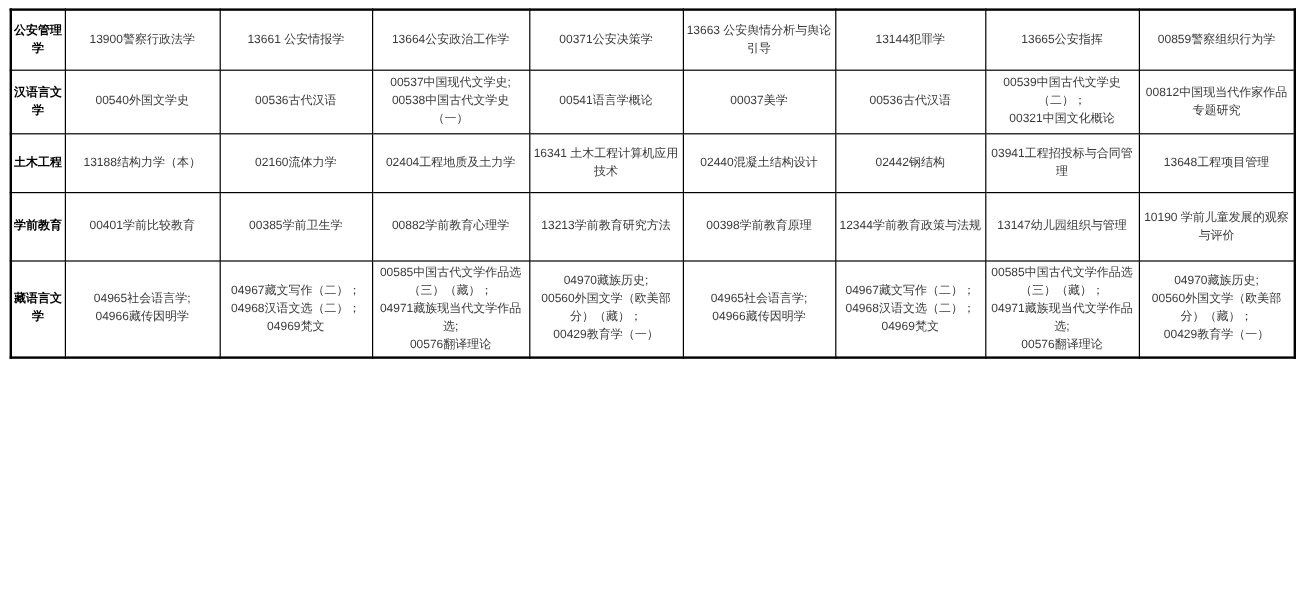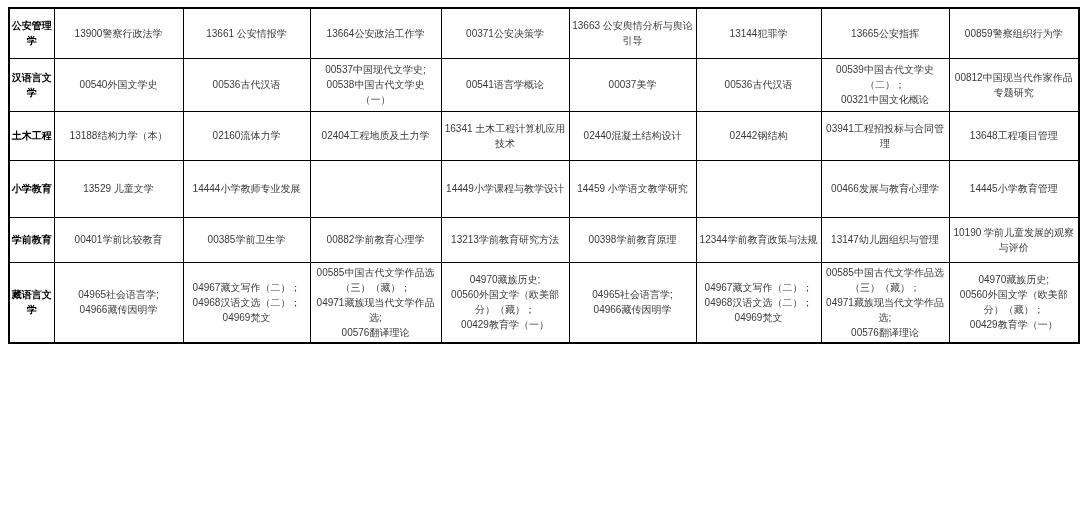--- a/index.html
+++ b/index.html
@@ -98,31 +98,20 @@
           <td>13188结构力学（本）</td>
           <td>02160流体力学</td>
           <td>02404工程地质及土力学</td>
           <td>16341 土木工程计算机应用技术</td>
           <td>02440混凝土结构设计</td>
           <td>02442钢结构</td>
           <td>03941工程招投标与合同管理</td>
           <td>13648工程项目管理</td>
         </tr>
         <tr>
-          <td class="cat">小学教育</td>
-          <td>13529 儿童文学</td>
-          <td>14444小学教师专业发展</td>
-          <td></td>
-          <td>14449小学课程与教学设计</td>
-          <td>14459 小学语文教学研究</td>
-          <td></td>
-          <td>00466发展与教育心理学</td>
-          <td>14445小学教育管理</td>
-        </tr>
-        <tr>
           <td class="cat">学前教育</td>
           <td>00401学前比较教育</td>
           <td>00385学前卫生学</td>
           <td>00882学前教育心理学</td>
           <td>13213学前教育研究方法</td>
           <td>00398学前教育原理</td>
           <td>12344学前教育政策与法规</td>
           <td>13147幼儿园组织与管理</td>
           <td>10190 学前儿童发展的观察与评价</td>
         </tr>

